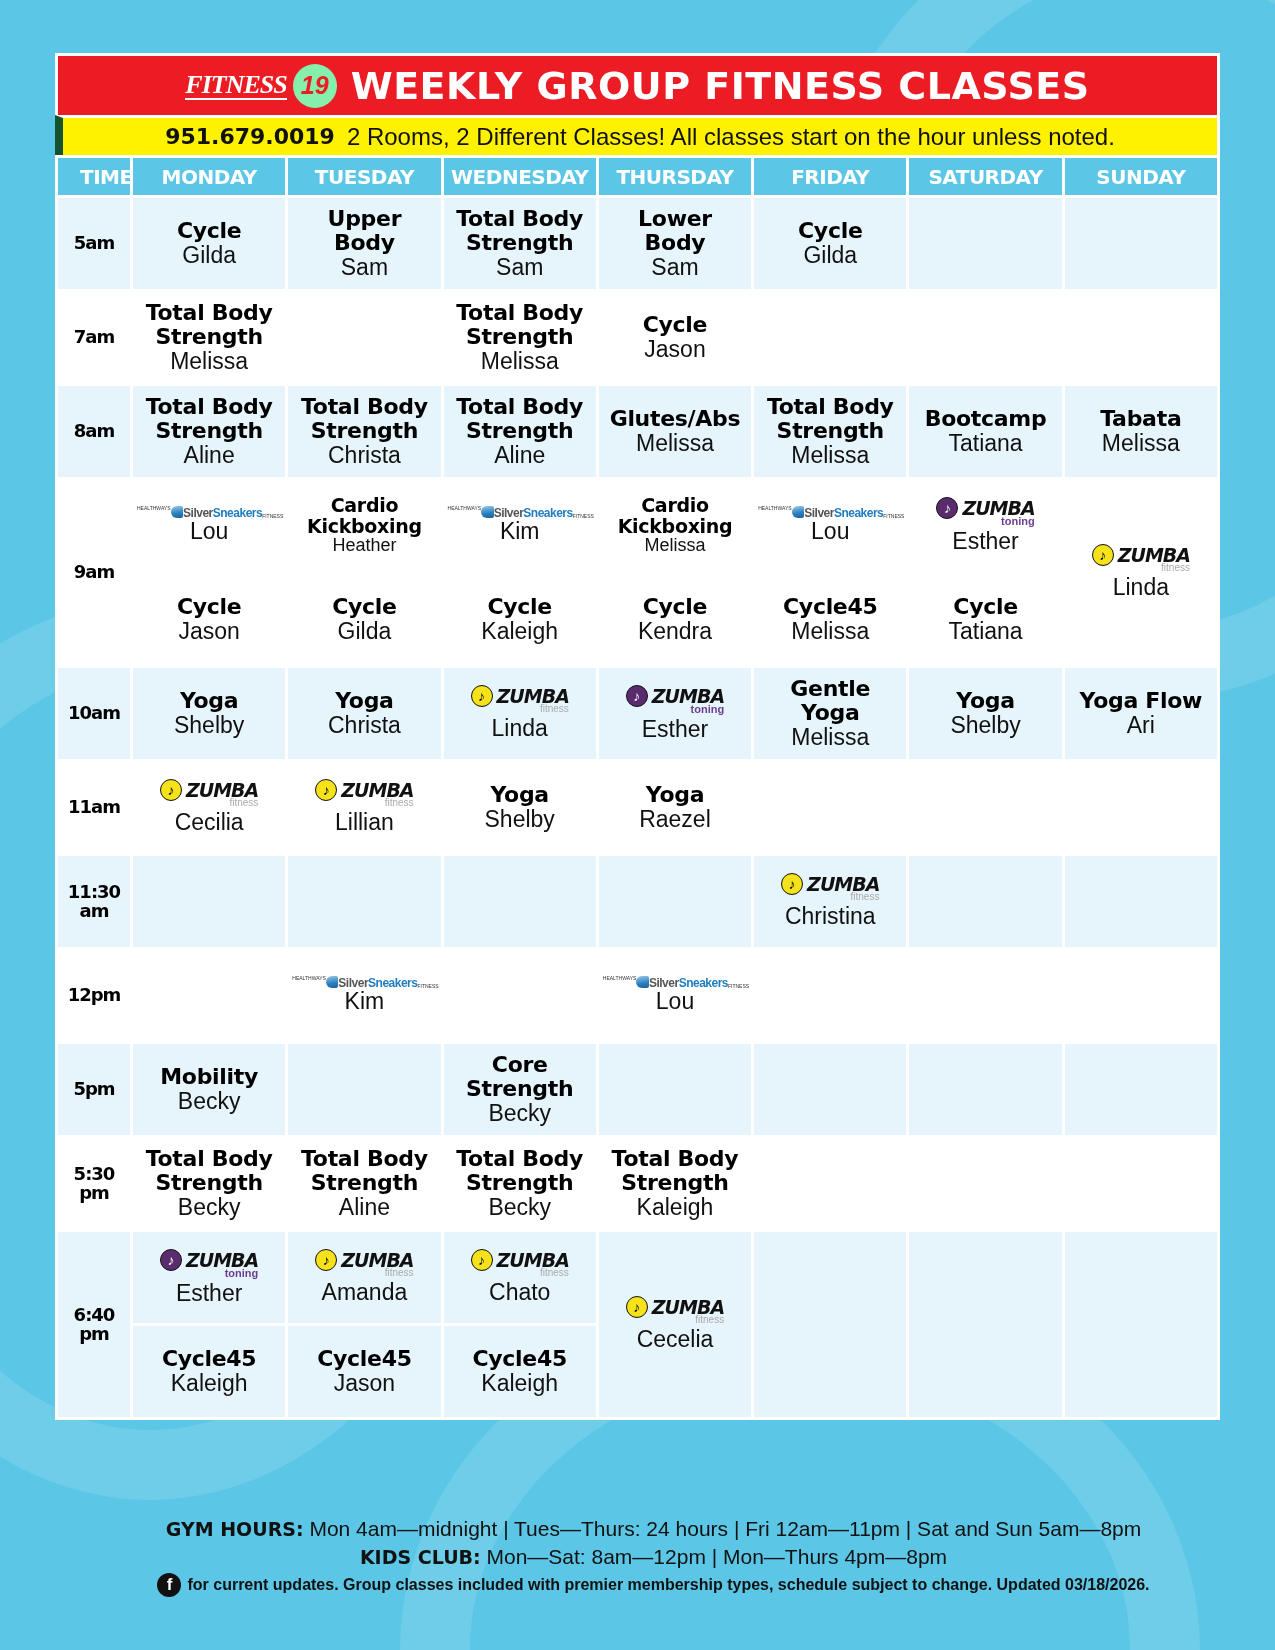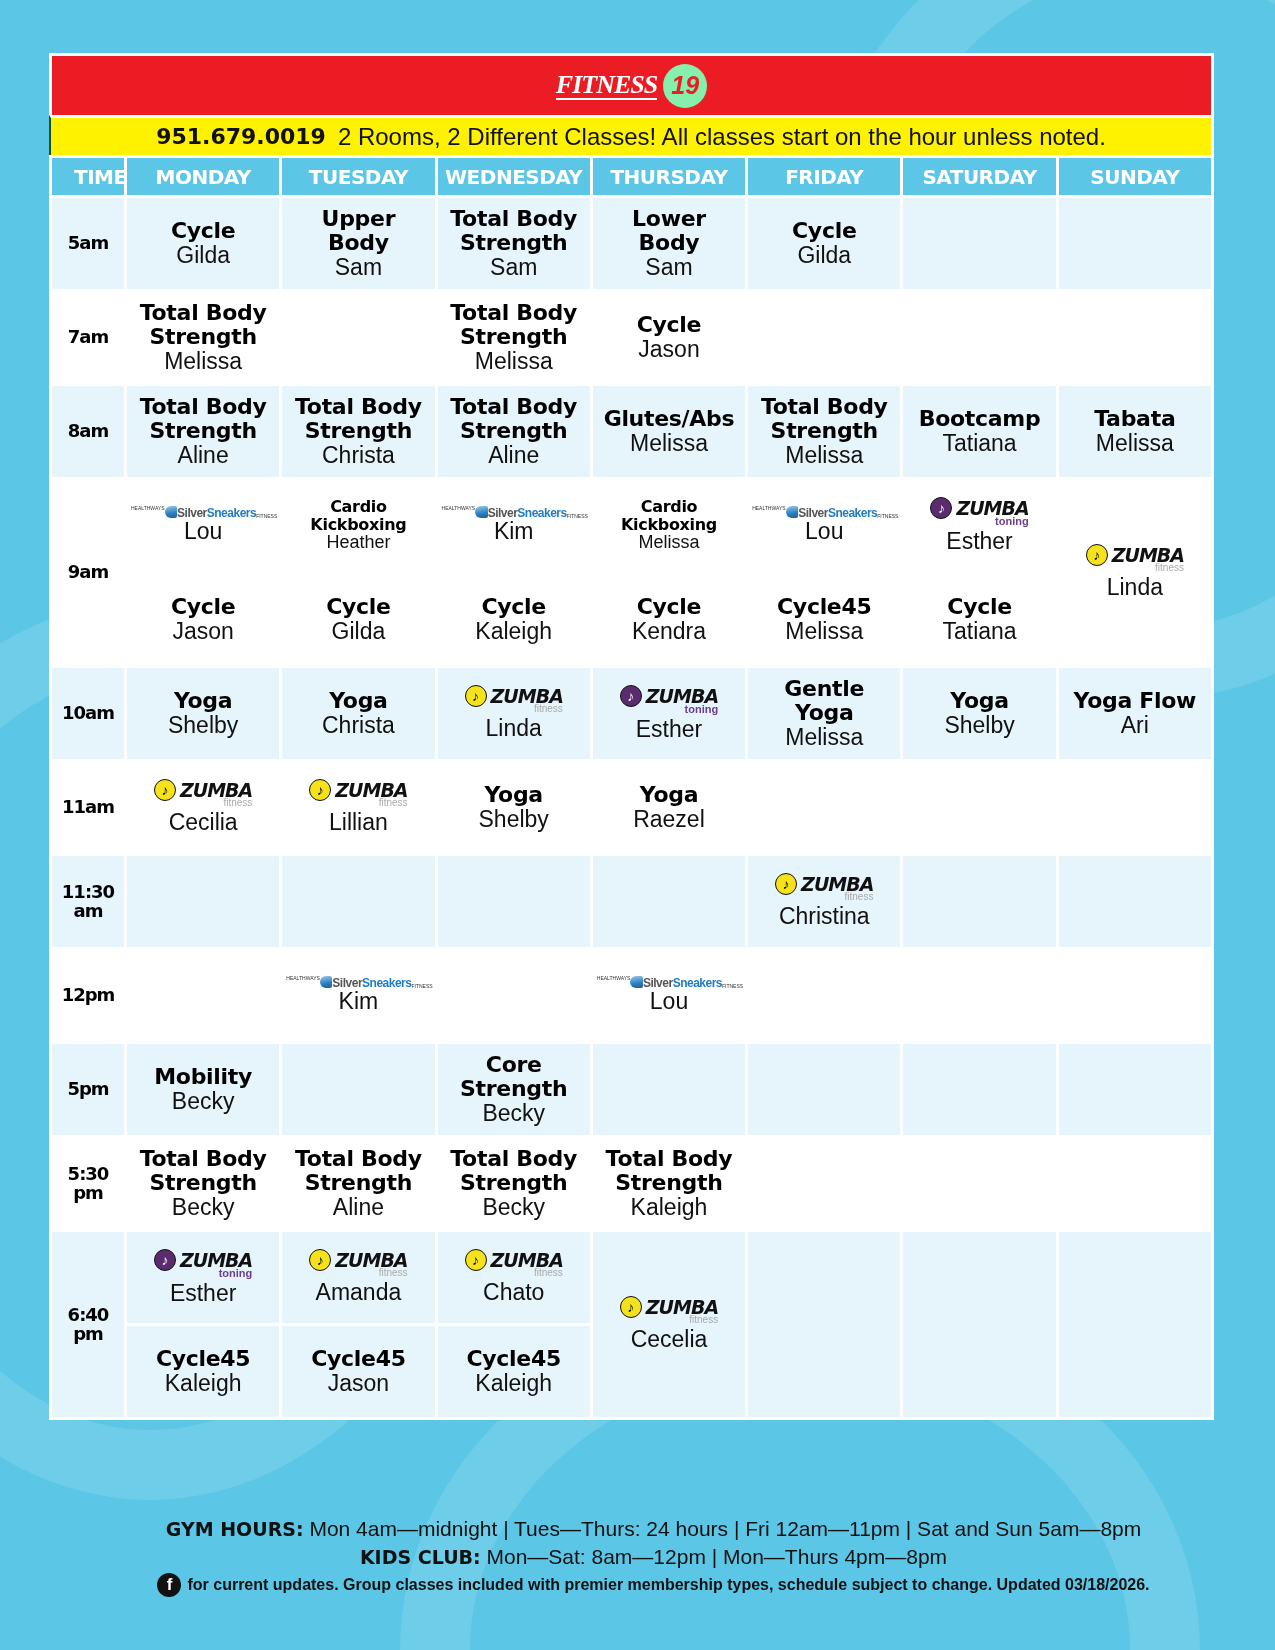--- a/index.html
+++ b/index.html
@@ -11,21 +11,21 @@
     overflow: hidden;
   }
   .bg-shape {
     position: absolute;
     border-radius: 50%;
     border: 70px solid rgba(255,255,255,0.12);
     pointer-events: none;
   }
   .sheet {
     position: absolute;
-    left: 49px; top: 53px;
+    left: 55px; top: 53px;
     width: 1165px;
   }
   .title-bar {
     background: #ec1c24;
     height: 62px;
     border: 3px solid #fff;
     border-bottom: none;
     display: flex; align-items: center; justify-content: center;
     gap: 14px;
   }
@@ -46,21 +46,21 @@
     font-weight: 900; font-size: 25px; font-style: italic;
   }
   .title-text {
     color: #fff; font-weight: 900; font-size: 38px;
     letter-spacing: 0.5px;
     font-family: "DejaVu Sans", sans-serif;
   }
   .sub-bar {
     background: #fff200;
     height: 40px;
-    border-left: 2px solid #14532d; border-right: 3px solid #fff;
+    border-left: 8px solid #14532d; border-right: 3px solid #fff;
     border-top: 3px solid #fff;
     display: flex; align-items: center; justify-content: center;
     font-size: 24px; color: #111;
     gap: 12px;
   }
   .phone { font-weight: 900; font-family: "DejaVu Sans", sans-serif; font-size: 22px; }
   table.sched {
     width: 1165px;
     border-collapse: collapse;
     table-layout: fixed;
@@ -94,21 +94,21 @@
   td.cell { height: 94px; padding: 2px 2px; }
   td.cell.half { height: 94px; }
   .cls {
     font-family: "DejaVu Sans", sans-serif;
     font-weight: 900;
     font-size: 22px;
     color: #000;
     line-height: 1.1;
     letter-spacing: -0.3px;
   }
-  .cls.small { font-size: 16px; }
+  .cls.small { font-size: 19px; }
   .inst {
     font-size: 23px;
     color: #111;
     line-height: 1.1;
   }
   .inst.small { font-size: 18px; }
   .brand {
     display: inline-flex; flex-direction: column; align-items: flex-end;
     margin-bottom: 2px;
   }
@@ -159,20 +159,21 @@
 <div class="bg-shape" style="left:-200px;top:600px;width:700px;height:900px;"></div>
 <div class="bg-shape" style="left:800px;top:-100px;width:700px;height:800px;"></div>
 <div class="bg-shape" style="left:400px;top:1300px;width:800px;height:700px;"></div>
 
 <div class="sheet">
   <div class="title-bar">
     <div class="logo">
       <span class="logo-word">FITNESS</span>
       <span class="logo-num">19</span>
     </div>
+    <span class="title-text">WEEKLY GROUP FITNESS CLASSES</span>
   </div>
   <div class="sub-bar">
     <span class="phone">951.679.0019</span>
     <span>2 Rooms, 2 Different Classes! All classes start on the hour unless noted.</span>
   </div>
 
   <table class="sched">
     <colgroup>
       <col style="width:75px">
         <col>

